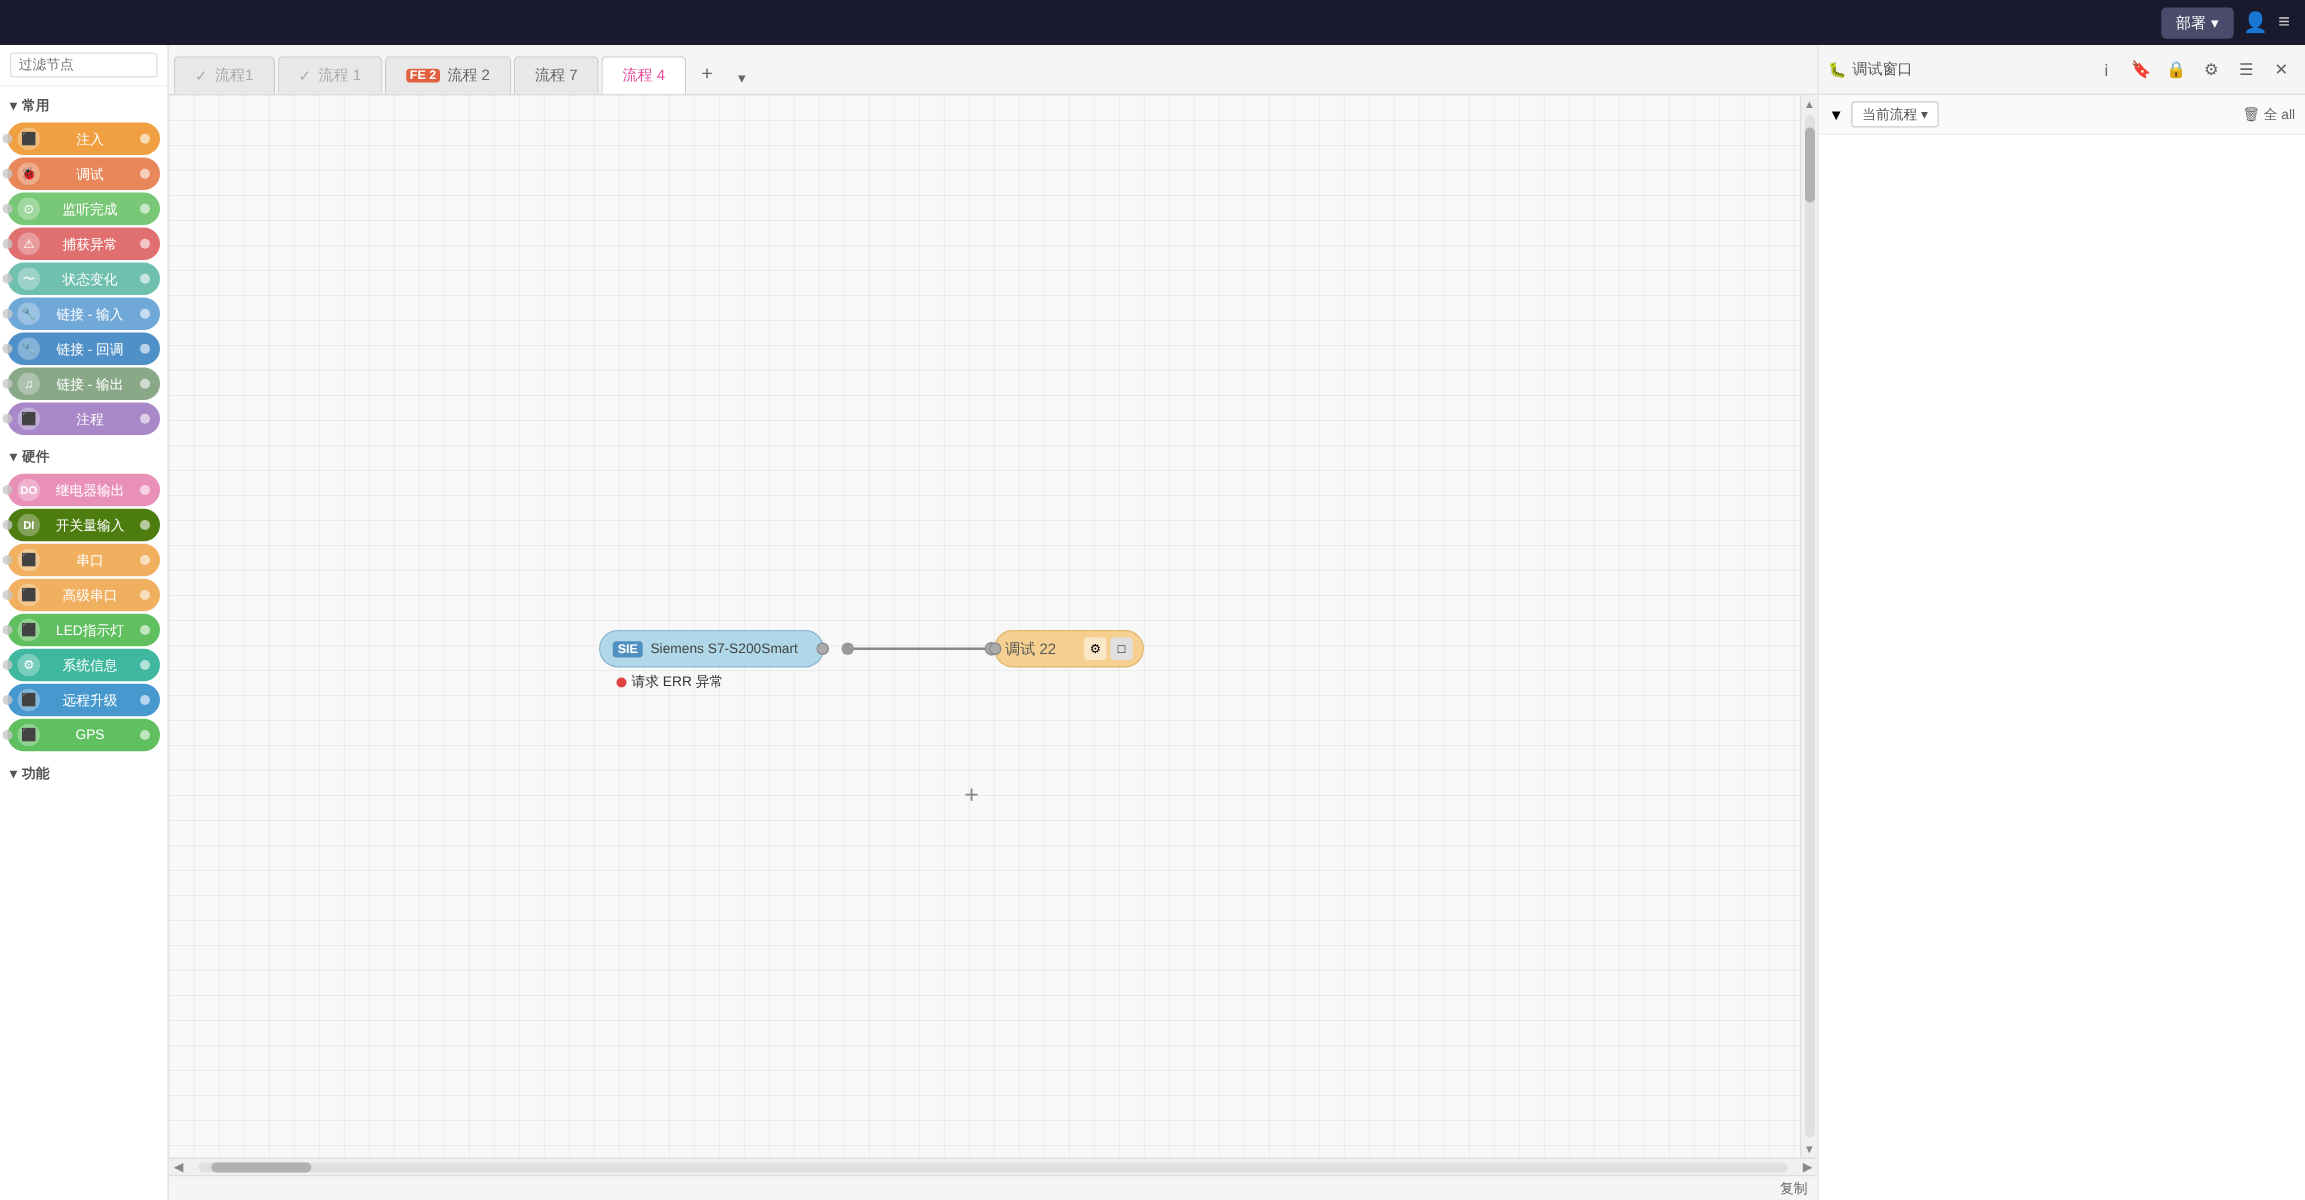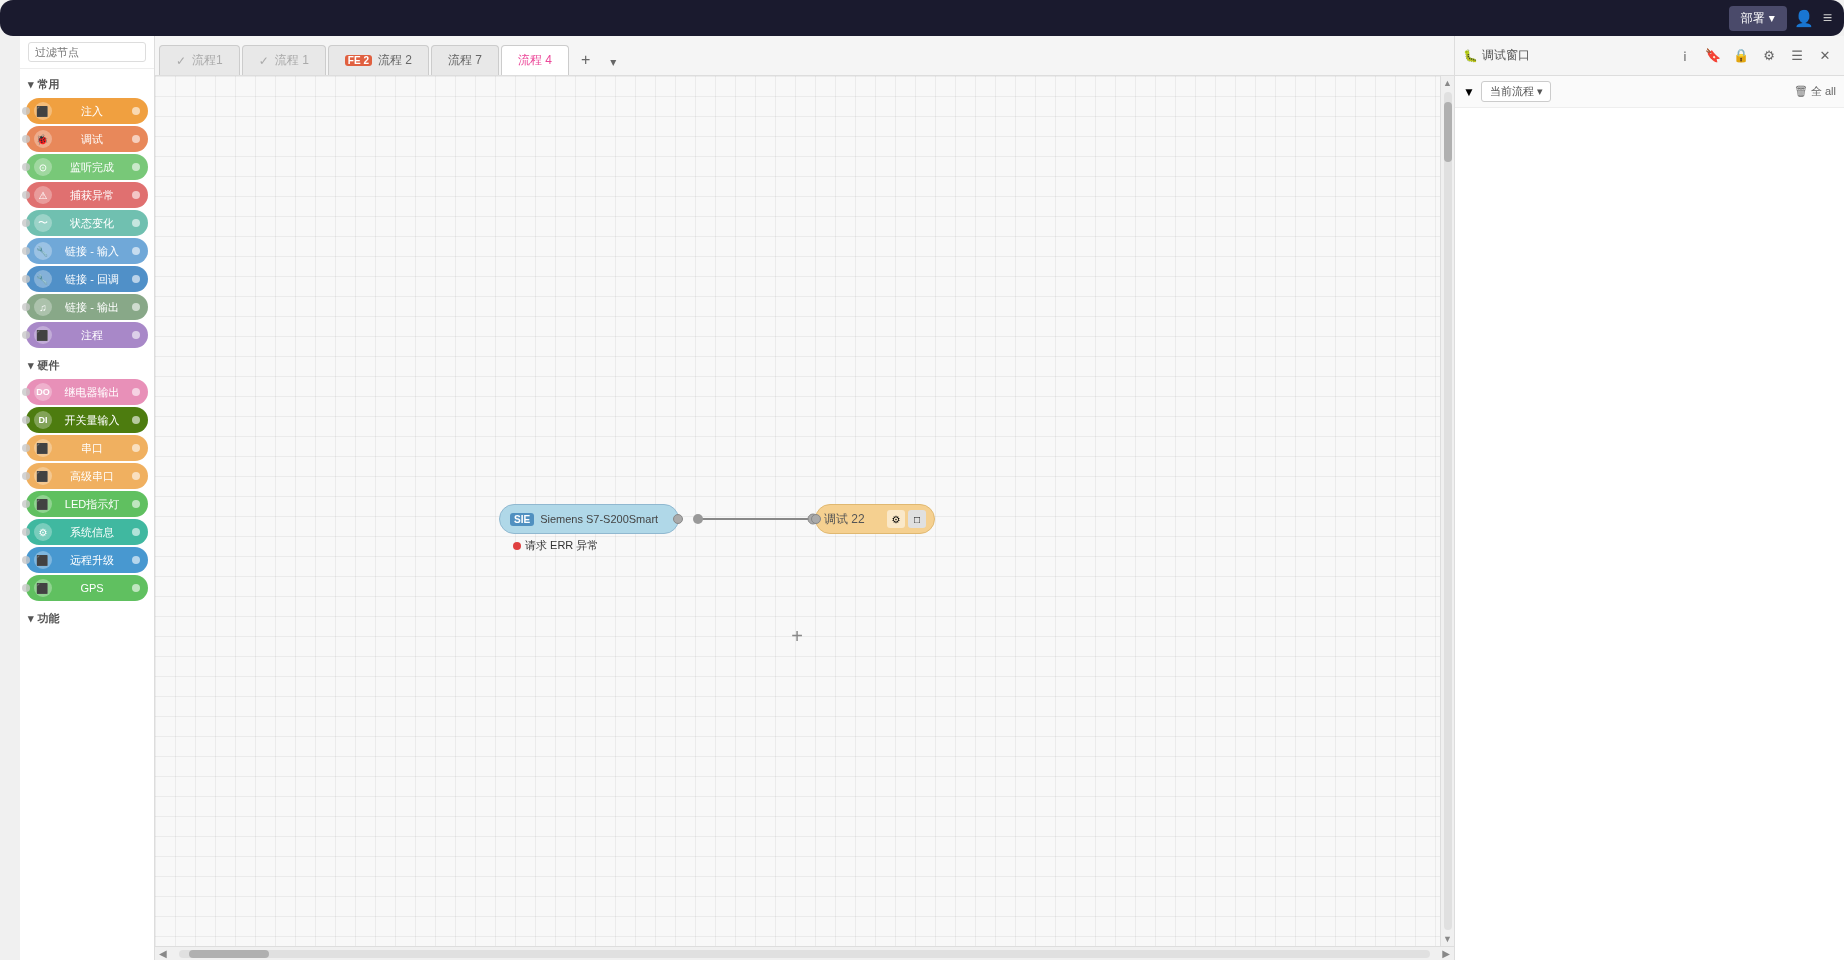--- a/index.html
+++ b/index.html
@@ -8,21 +8,20 @@
     
     .top-bar {
       height: 36px;
       background: #1a1a2e;
       display: flex;
       align-items: center;
       justify-content: flex-end;
       padding: 0 12px;
       gap: 8px;
       flex-shrink: 0;
-      border-radius: 13px;
     }
     .top-bar-deploy {
       background: #4a4a6a;
       color: #fff;
       border: none;
       border-radius: 4px;
       padding: 4px 12px;
       font-size: 12px;
       cursor: pointer;
       display: flex;
@@ -33,21 +32,20 @@
       color: #ccc;
       font-size: 16px;
       cursor: pointer;
     }
 
     
     .main-layout {
       display: flex;
       flex: 1;
       overflow: hidden;
-      margin-left: 20px;
     }
 
     
     .sidebar {
       width: 135px;
       background: #fff;
       border-right: 1px solid #ddd;
       display: flex;
       flex-direction: column;
       overflow: hidden;
@@ -739,20 +737,24 @@
       </div>
 
       <div class="canvas-bottom">
         <span style="font-size:10px;color:#888;padding:0 4px;">◀</span>
         <div class="h-scrollbar">
           <div class="h-scrollbar-thumb"></div>
         </div>
         <span style="font-size:10px;color:#888;padding:0 4px;">▶</span>
       </div>
 
+      <div class="status-bar">
+        <span></span>
+        <span>复制</span>
+      </div>
     </div>
   </div>
 
   <div class="right-panel">
     <div class="right-panel-header">
       <div class="right-panel-title">
         <span>🐛</span>
         <span>调试窗口</span>
       </div>
       <div class="right-panel-actions">

